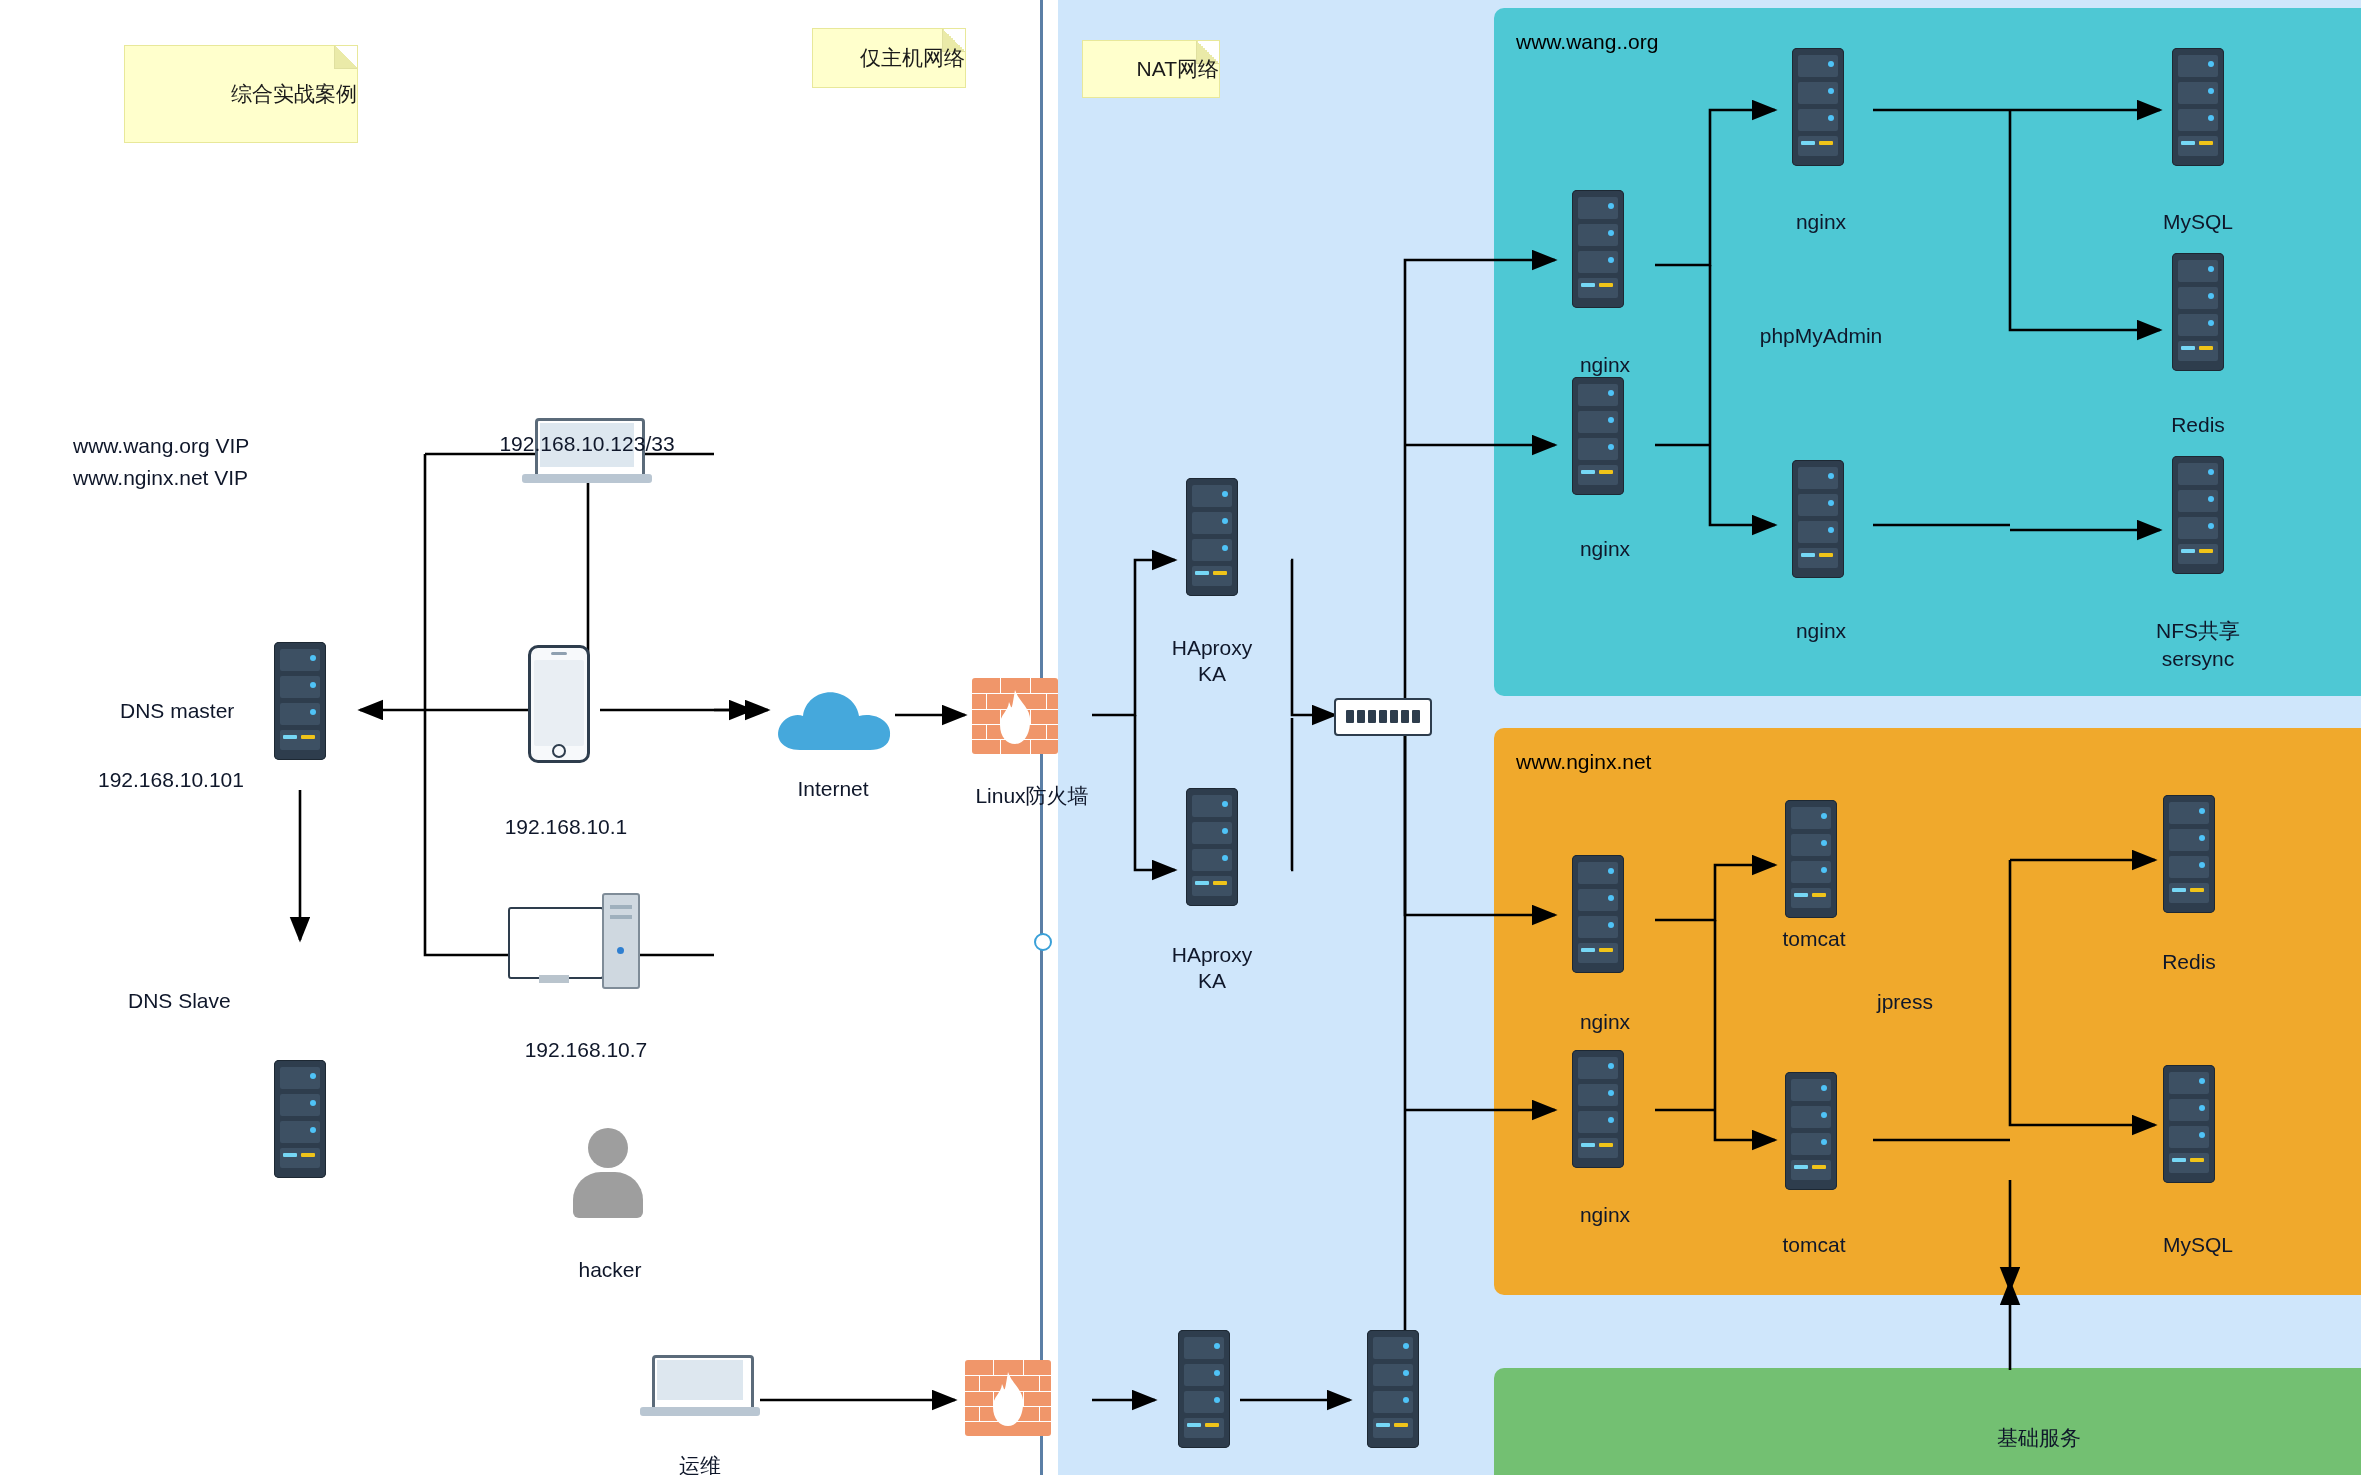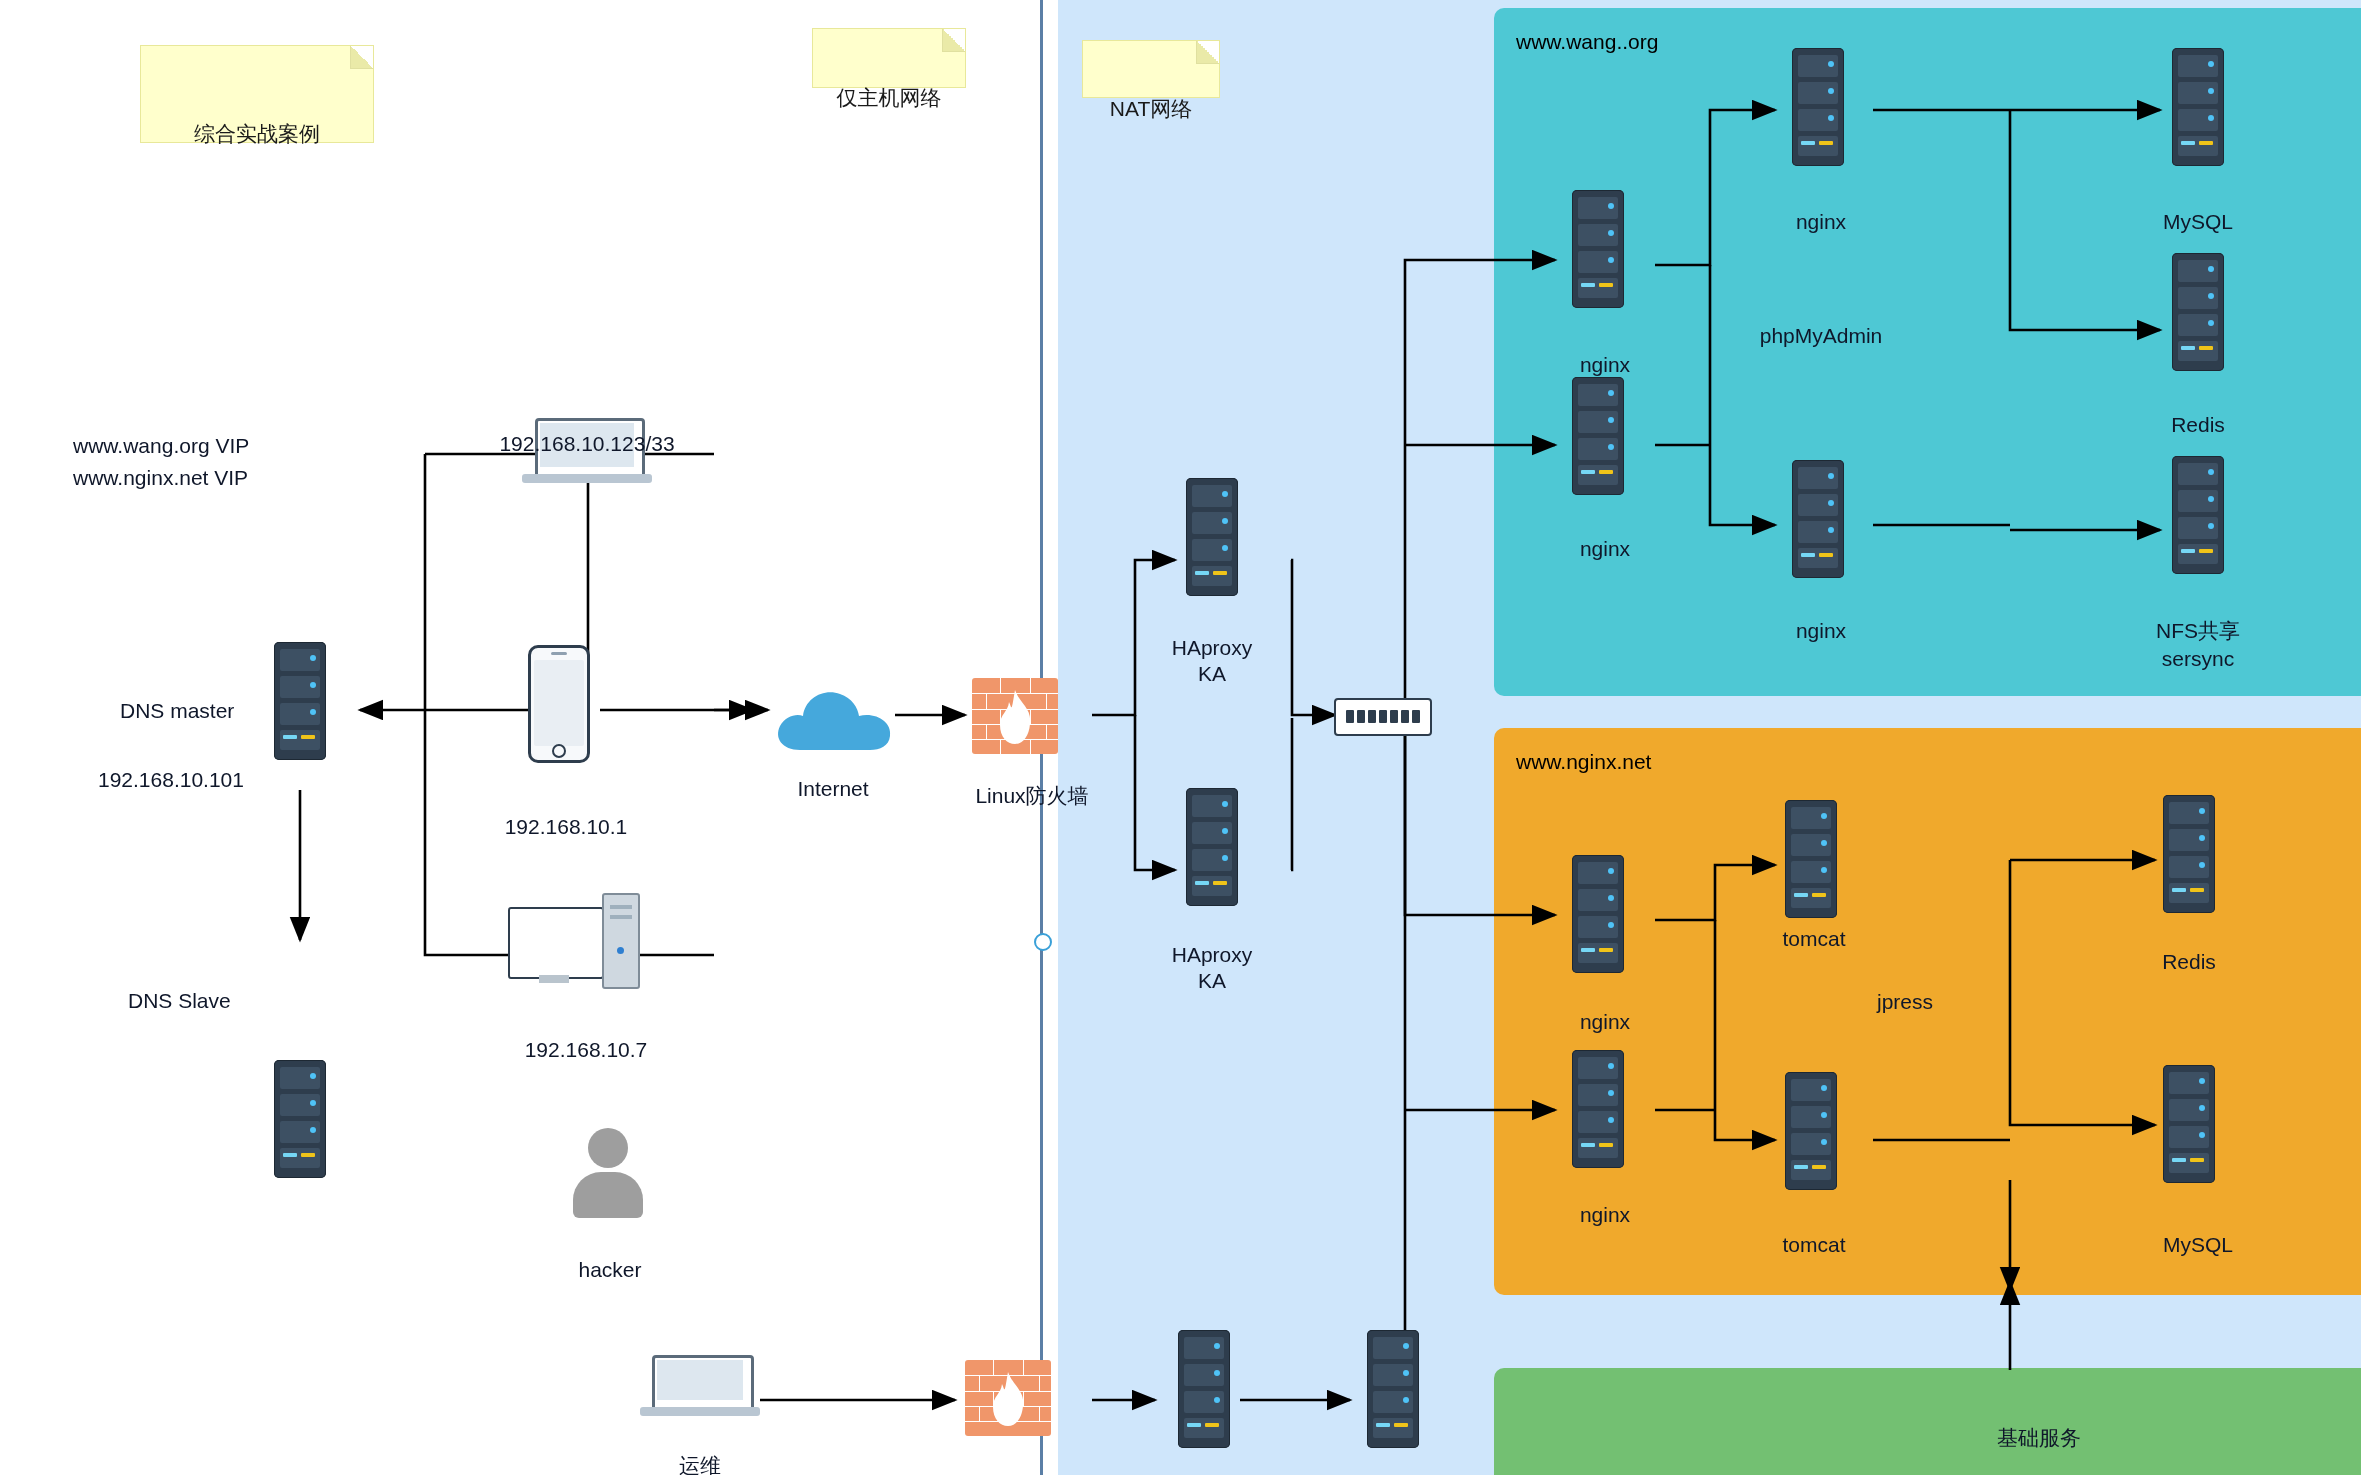--- a/index.html
+++ b/index.html
@@ -5,21 +5,21 @@
   html,body{margin:0;padding:0;background:#ffffff;}
   body{width:2361px;height:1475px;position:relative;overflow:hidden;
        font-family:"Liberation Sans","DejaVu Sans",sans-serif;color:#1a1a1a;}
   .abs{position:absolute;}
   .lbl{position:absolute;font-size:21px;color:#0f172a;white-space:nowrap;}
   .lbl.c{transform:translateX(-50%);text-align:center;}
   .note{position:absolute;background:#ffffcc;border:1px solid #e8e89a;}
   .note .fold{position:absolute;right:0;top:0;width:22px;height:22px;
      background:linear-gradient(225deg,#ffffff 50%,#eaeaa8 50%);border-left:1px solid #e0e0a0;border-bottom:1px solid #e0e0a0;}
   .note span{position:absolute;left:0;right:0;top:50%;transform:translateY(-50%);
-     text-align:center;font-size:21px;color:#1a1a1a;margin-top:40px;}
+     text-align:right;font-size:21px;color:#1a1a1a;}
   .zone{position:absolute;border-radius:10px;}
   .zone .ztitle{position:absolute;left:22px;top:22px;font-size:21px;color:#000000;}
   .vline{position:absolute;width:3px;background:#5b7fa6;}
   .hostband{position:absolute;background:#cfe6fb;}
   svg.lines{position:absolute;left:0;top:0;width:2361px;height:1475px;pointer-events:none;}
   
   .srv{position:absolute;width:52px;height:118px;border-radius:5px;background:#2e3d4d;
        box-shadow:0 0 0 1px #1d2833 inset;}
   .srv i{position:absolute;left:6px;right:6px;height:22px;background:#3d5063;border-radius:2px;display:block;}
   .srv i:nth-child(1){top:7px;}
@@ -122,21 +122,21 @@
     <path d="M1655,1110 L1715,1110"></path>
     <path d="M2010,1290 L2010,1400" marker-end="url(#ar)" transform="translate(0,-110) scale(1,1)"></path>
     <path d="M2010,1370 L2010,1282" marker-end="url(#ar)"></path>
 
     <path d="M760,1400 L955,1400" marker-end="url(#ar)"></path>
     <path d="M1092,1400 L1155,1400" marker-end="url(#ar)"></path>
     <path d="M1240,1400 L1350,1400" marker-end="url(#ar)"></path>
   </g>
 </svg>
 
-<div class="note" style="left:140px;top:45px;width:232px;height:96px;text-decoration:underline;">
+<div class="note" style="left:124px;top:45px;width:232px;height:96px;text-decoration:underline;">
   <div class="fold"></div>
   <span>综合实战案例</span>
 </div>
 <div class="note" style="left:812px;top:28px;width:152px;height:58px;">
   <div class="fold"></div>
   <span>仅主机网络</span>
 </div>
 <div class="note" style="left:1082px;top:40px;width:136px;height:56px;">
   <div class="fold"></div>
   <span>NAT网络</span>

